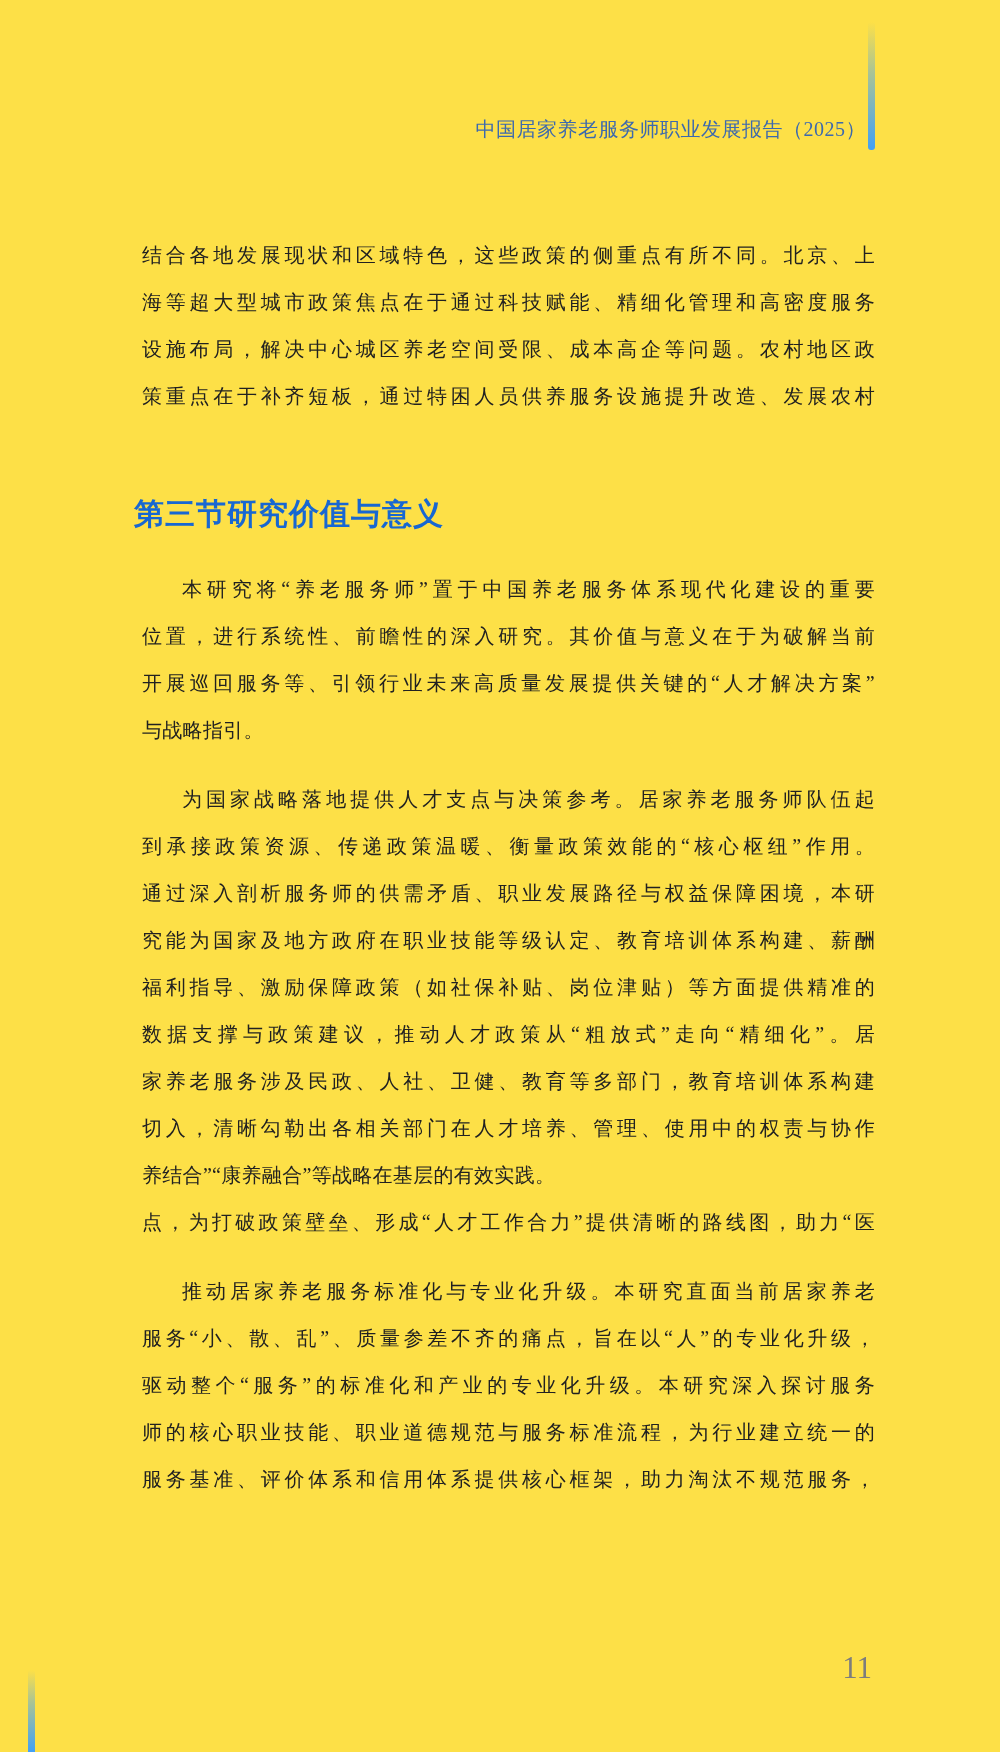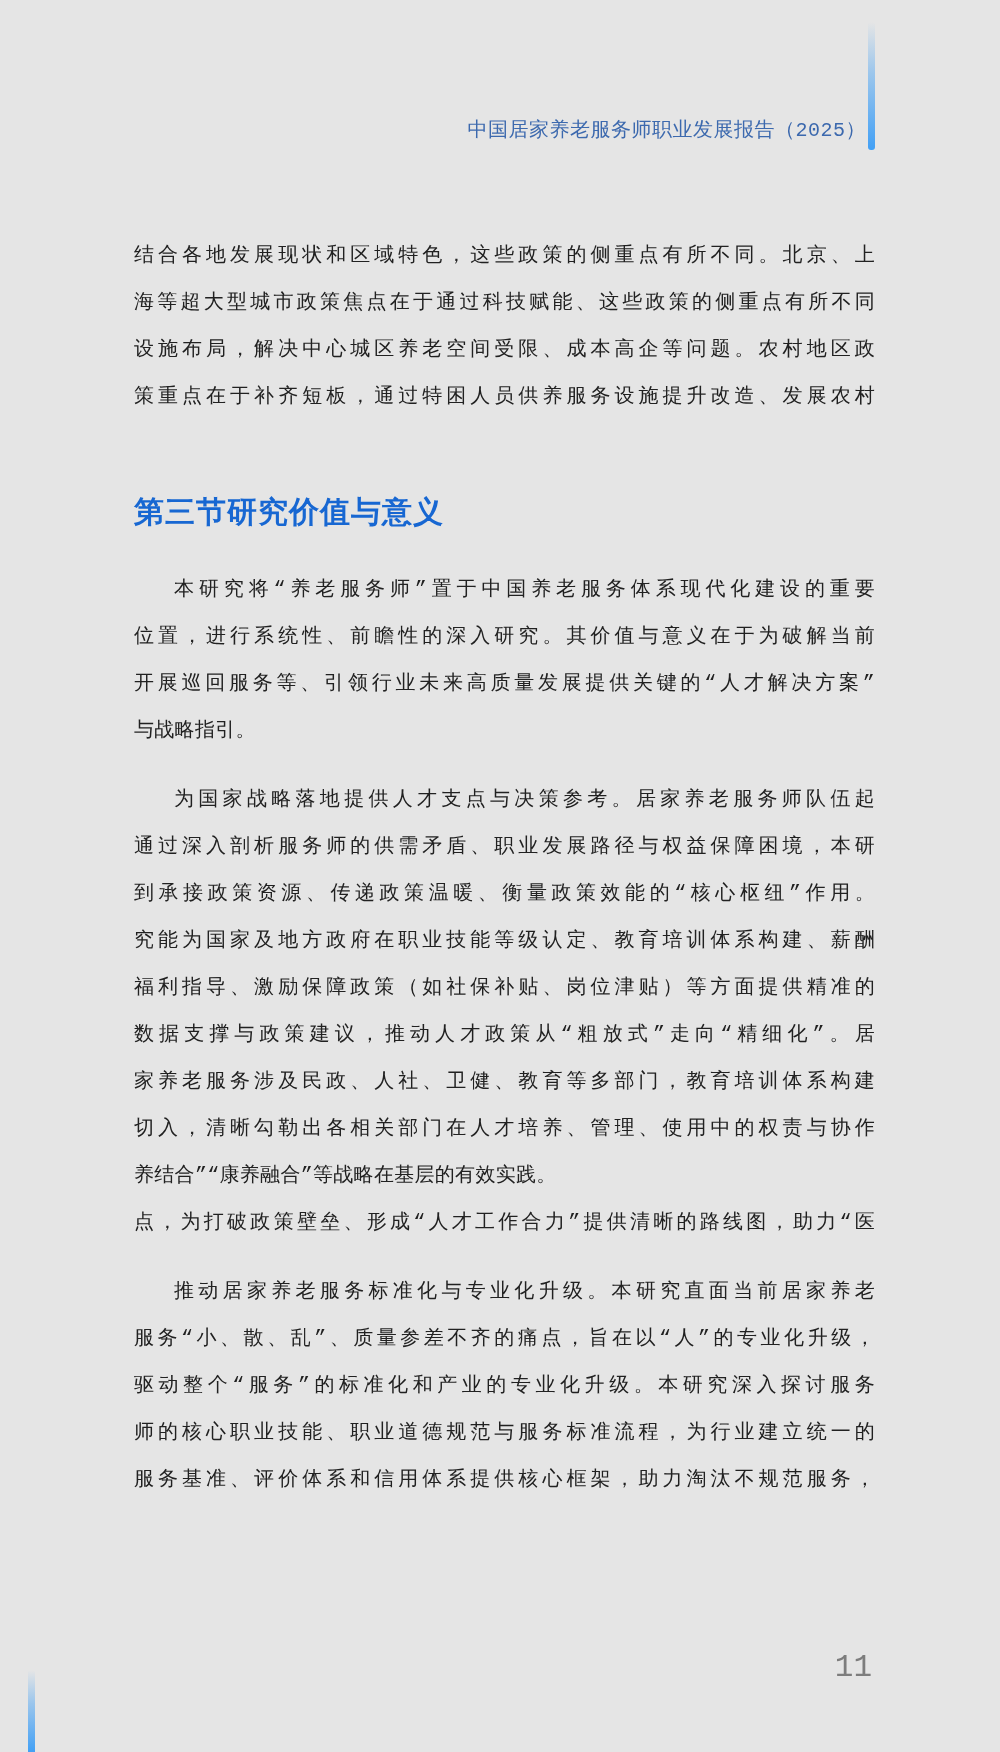--- a/index.html
+++ b/index.html
@@ -4,23 +4,23 @@
 <style>
   html, body {
     margin: 0;
     padding: 0;
     background: #ffffff;
   }
   .page {
     position: relative;
     width: 1000px;
     height: 1752px;
-    background: #e5e5e5;
+    background: #fde047;
     overflow: hidden;
-    font-family: Liberation Mono, monospace;
+    font-family: Liberation Serif, serif;
   }
 
   
   .header-title {
     position: absolute;
     top: 116px;
     right: 134px;
     font-size: 20px;
     letter-spacing: 0.5px;
     color: var(--header-blue, #3C69AE);
@@ -53,21 +53,21 @@
 
   
   .content {
     position: absolute;
     left: 134px;
     top: 232px;
     width: 741px;
     color: var(--body-text, #212121);
     font-size: 20px;
   }
-  .paragraph { margin: 0 0 22px 0; }
+  .paragraph { margin: 0 0 22px 8px; }
   .line {
     line-height: 47px;
     height: 47px;
     text-align: justify;
     text-align-last: justify;
     white-space: nowrap;
     letter-spacing: 0.3px;
   }
   .line--end { text-align-last: left; }
   .line--indent { text-indent: 2em; }
@@ -99,40 +99,40 @@
 <div class="page">
 
   <div class="top-accent-bar"></div>
 
   <div class="header-title">中国居家养老服务师职业发展报告（2025）</div>
 
   <div class="content">
 
     <div class="paragraph">
       <div class="line">结合各地发展现状和区域特色，这些政策的侧重点有所不同。北京、上</div>
-      <div class="line">海等超大型城市政策焦点在于通过科技赋能、这些政策的侧重点有所不同</div>
+      <div class="line">海等超大型城市政策焦点在于通过科技赋能、精细化管理和高密度服务</div>
       <div class="line">设施布局，解决中心城区养老空间受限、成本高企等问题。农村地区政</div>
       <div class="line">策重点在于补齐短板，通过特困人员供养服务设施提升改造、发展农村</div>
     </div>
 
     <div class="section-heading">
       <span class="heading-number">第三节</span><span class="heading-title">研究价值与意义</span>
     </div>
 
     <div class="paragraph">
       <div class="line line--indent">本研究将“养老服务师”置于中国养老服务体系现代化建设的重要</div>
       <div class="line">位置，进行系统性、前瞻性的深入研究。其价值与意义在于为破解当前</div>
       <div class="line">开展巡回服务等、引领行业未来高质量发展提供关键的“人才解决方案”</div>
       <div class="line line--end">与战略指引。</div>
     </div>
 
     <div class="paragraph">
       <div class="line line--indent">为国家战略落地提供人才支点与决策参考。居家养老服务师队伍起</div>
+      <div class="line">到承接政策资源、传递政策温暖、衡量政策效能的“核心枢纽”作用。</div>
       <div class="line">通过深入剖析服务师的供需矛盾、职业发展路径与权益保障困境，本研</div>
-      <div class="line">到承接政策资源、传递政策温暖、衡量政策效能的“核心枢纽”作用。</div>
       <div class="line">究能为国家及地方政府在职业技能等级认定、教育培训体系构建、薪酬</div>
       <div class="line">福利指导、激励保障政策（如社保补贴、岗位津贴）等方面提供精准的</div>
       <div class="line">数据支撑与政策建议，推动人才政策从“粗放式”走向“精细化”。居</div>
       <div class="line">家养老服务涉及民政、人社、卫健、教育等多部门，教育培训体系构建</div>
       <div class="line">切入，清晰勾勒出各相关部门在人才培养、管理、使用中的权责与协作</div>
       <div class="line line--end">养结合”“康养融合”等战略在基层的有效实践。</div>
       <div class="line">点，为打破政策壁垒、形成“人才工作合力”提供清晰的路线图，助力“医</div>
     </div>
 
     <div class="paragraph">

